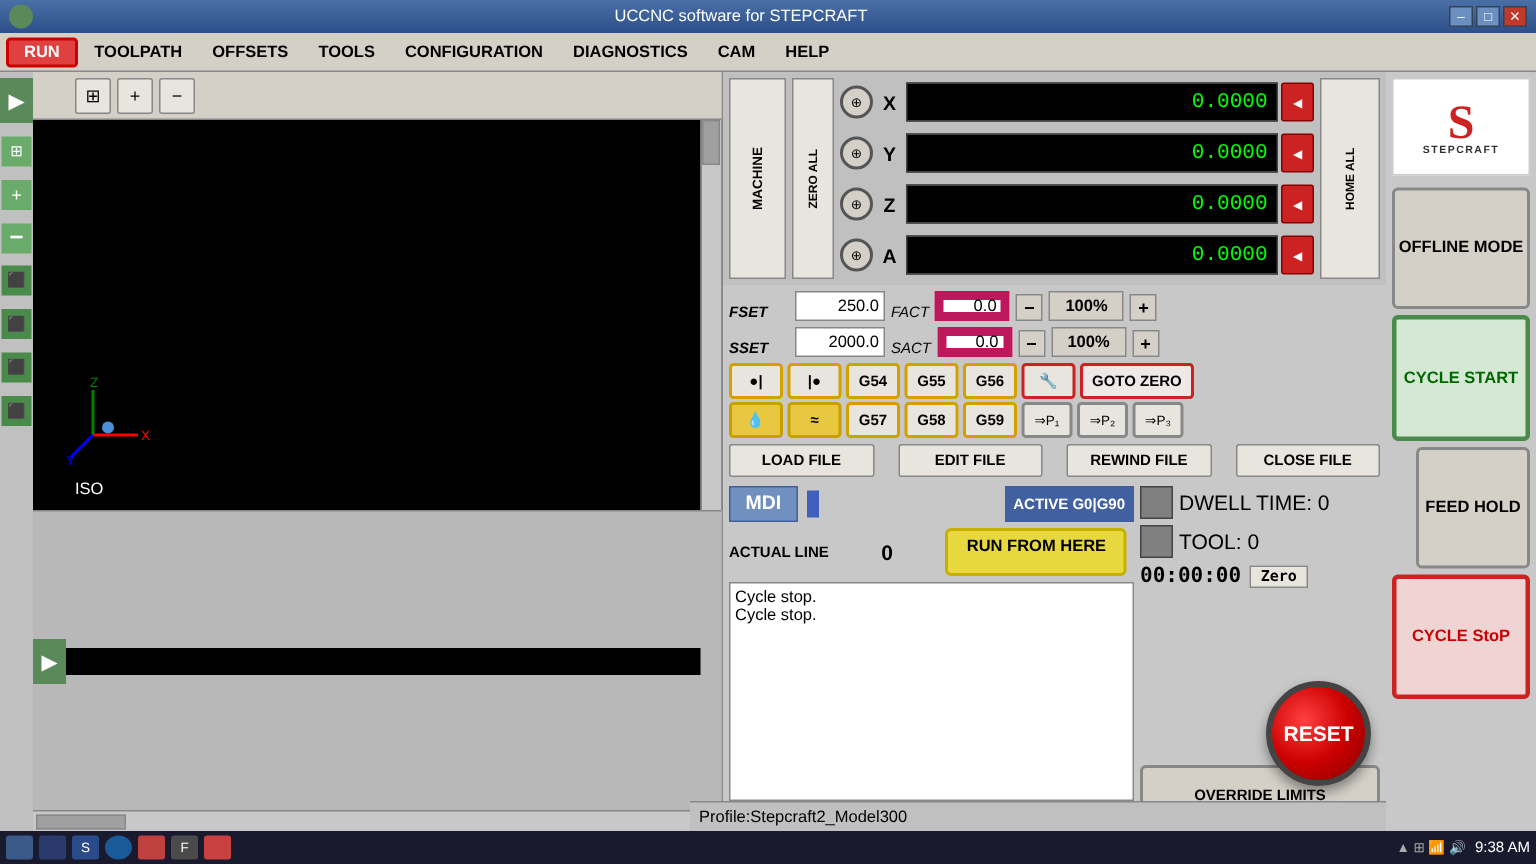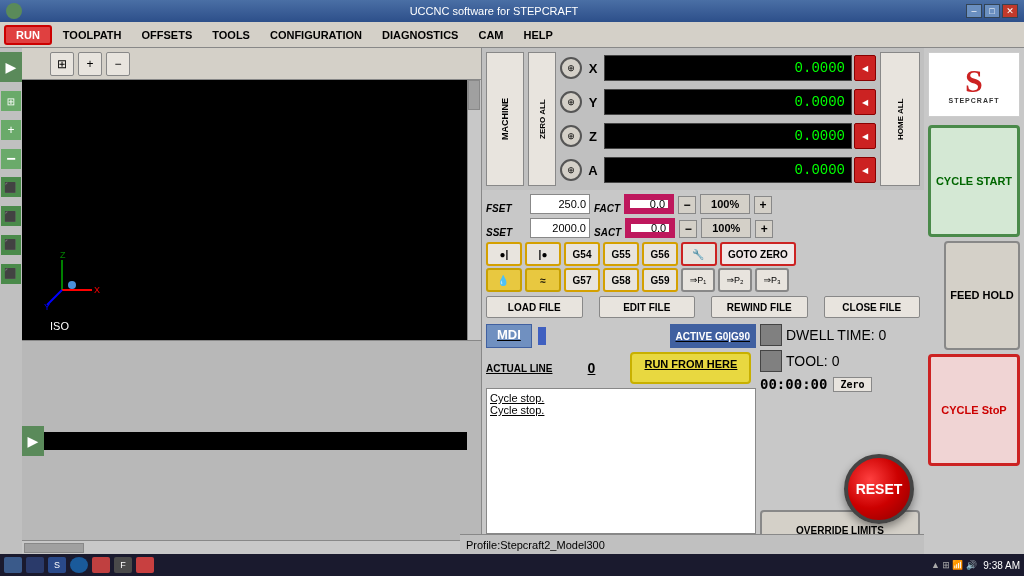--- a/index.html
+++ b/index.html
@@ -289,21 +289,21 @@
       height: 20px;
       background: #fff;
       border: 1px solid #888;
       font-size: 11px;
       text-align: right;
       padding-right: 3px;
       display: flex; align-items: center; justify-content: flex-end;
     }
     .fs-label2 {
       font-size: 10px;
-      font-weight: bold;
+      font-weight: normal;
       font-style: italic;
     }
     .fs-value2 {
       width: 50px;
       height: 20px;
       background: #fff;
       border: 6px solid #be185d;
       font-size: 11px;
       text-align: right;
       padding-right: 3px;
@@ -407,21 +407,20 @@
       padding: 4px;
       overflow: hidden;
     }
 
     
     #mdi-console {
       flex: 1;
       display: flex;
       flex-direction: column;
       gap: 4px;
-      text-decoration: underline;
     }
 
     #mdi-bar {
       display: flex;
       align-items: center;
       gap: 4px;
     }
     #mdi-btn {
       background: #7090c0;
       color: white;
@@ -874,20 +873,21 @@
 
   </div>
 
   <div id="far-right">
 
     <div style="background:white;border:1px solid #ccc;padding:4px;display:flex;flex-direction:column;align-items:center;justify-content:center;height:65px;margin-bottom:4px;">
       <div style="font-size:32px;font-weight:bold;color:#cc2222;font-family:serif;line-height:1;">S</div>
       <div style="font-size:7px;font-weight:bold;color:#333;letter-spacing:1px;">STEPCRAFT</div>
     </div>
 
+    <div class="big-btn offline-mode">OFFLINE MODE</div>
     <div class="big-btn cycle-start">CYCLE START</div>
     <div class="big-btn feed-hold">FEED HOLD</div>
     <div class="big-btn cycle-stop">CYCLE StoP</div>
 
     <div style="display:flex;align-items:center;justify-content:center;height:80px;">
       <div id="reset-btn">RESET</div>
     </div>
   </div>
 
   <div id="profile-bar">

